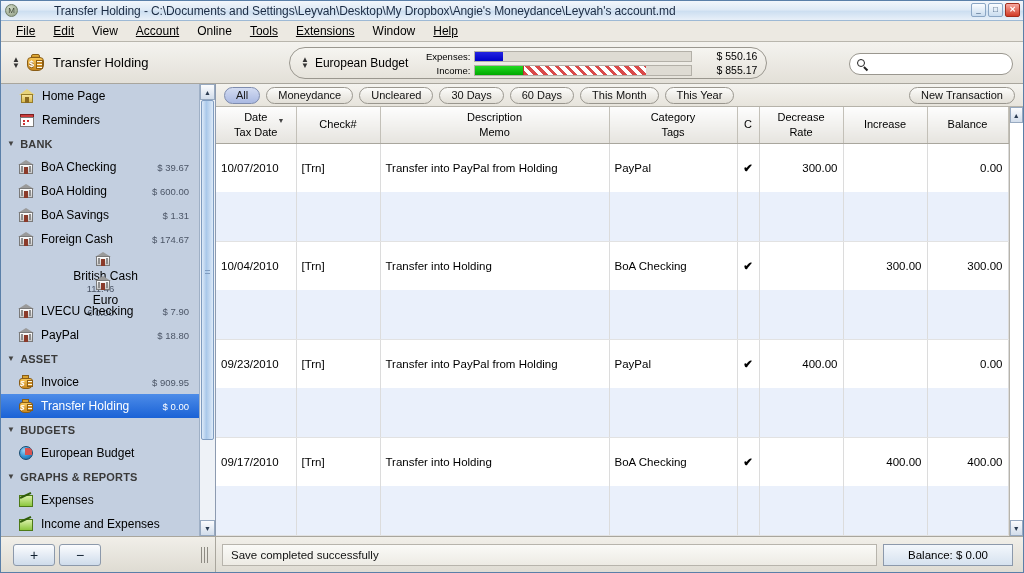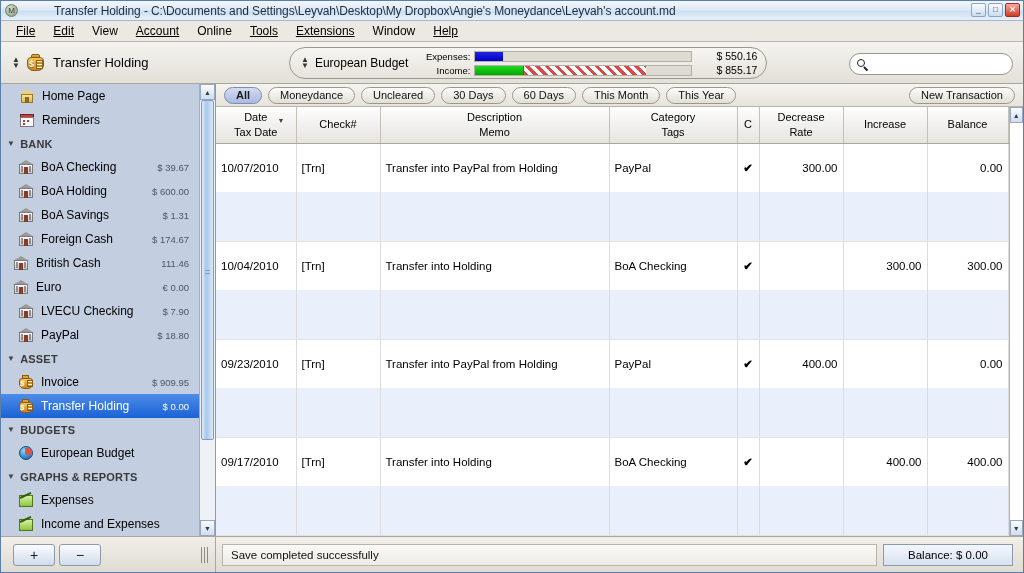--- a/index.html
+++ b/index.html
@@ -181,21 +181,21 @@
     width: 215px; height: 100%;
     background: #c3cfe0;
     border-right: 1px solid #8d9bb0;
     position: relative; overflow: hidden;
   }
   .side-scroll { position: absolute; inset: 0 16px 0 0; overflow: hidden; }
   .side-item {
     height: 24px; display: flex; align-items: center;
     padding-left: 17px; font-size: 12px; color: #000;
   }
-  .side-item.sub { padding-left: 11px; }
+  .side-item.sub { padding-left: 11px; flex-direction: column; }
   .side-item.selected { background: linear-gradient(to bottom, #4d8ce8, #1a62d6); color: #fff; }
   .side-item .label { flex: 1; white-space: nowrap; }
   .side-item .amt { font-size: 9.5px; color: #4b5566; padding-right: 10px; white-space: nowrap; }
   .side-item.selected .amt { color: #fff; }
   .side-group {
     height: 23px; display: flex; align-items: center;
     padding-left: 6px; font-size: 11px; font-weight: bold; color: #3a3a3a;
     letter-spacing: 0.2px;
   }
   .tri { font-size: 8px; margin-right: 5px; color: #444; }
@@ -307,21 +307,21 @@
   }
   .pill {
     height: 17px; padding: 0 11px;
     border: 1px solid #9a978f; border-radius: 9px;
     background: linear-gradient(to bottom,#fcfcfa,#e2dfd7);
     font-size: 11px; color: #111;
     display: flex; align-items: center;
   }
   .pill.active {
     background: linear-gradient(to bottom,#d3dcf2,#aab9e2);
-    border-color: #7e8cae; color: #1a1a1a; font-weight: bold;
+    border-color: #7e8cae; color: #1a1a1a;
   }
   .spacer { flex: 1; }
 
   .table-wrap { flex: 1; display: flex; overflow: hidden; background: #fff; }
   table.reg { border-collapse: collapse; width: 100%; table-layout: fixed; }
   table.reg thead th {
     background: linear-gradient(to bottom,#fdfdfd,#e6e4df);
     border-right: 1px solid #c3c0b8;
     border-bottom: 1px solid #a9a69d;
     font-weight: normal; font-size: 11px; color: #000;

